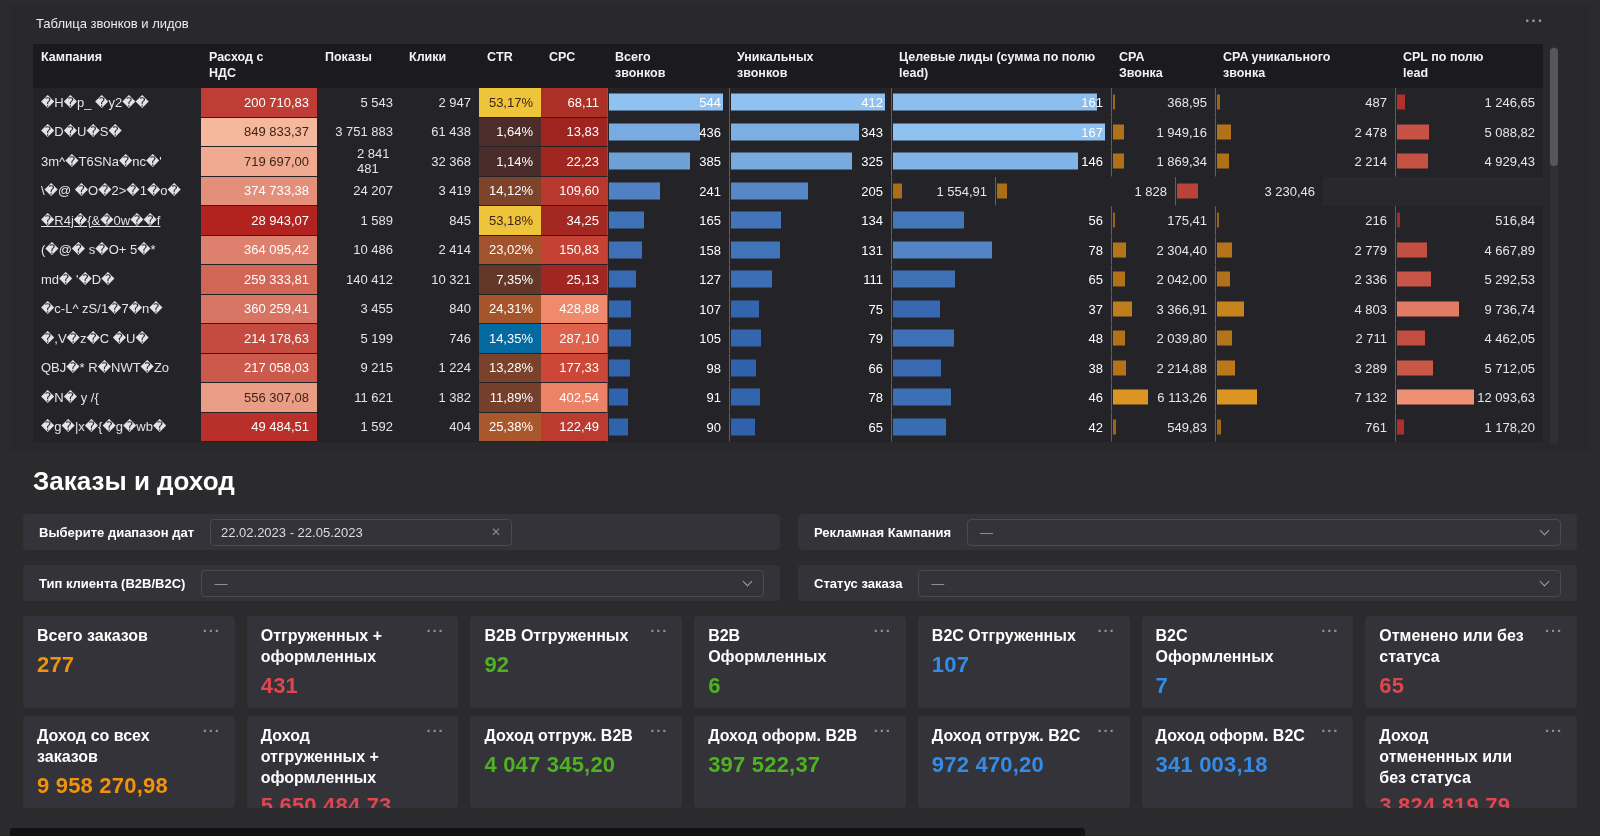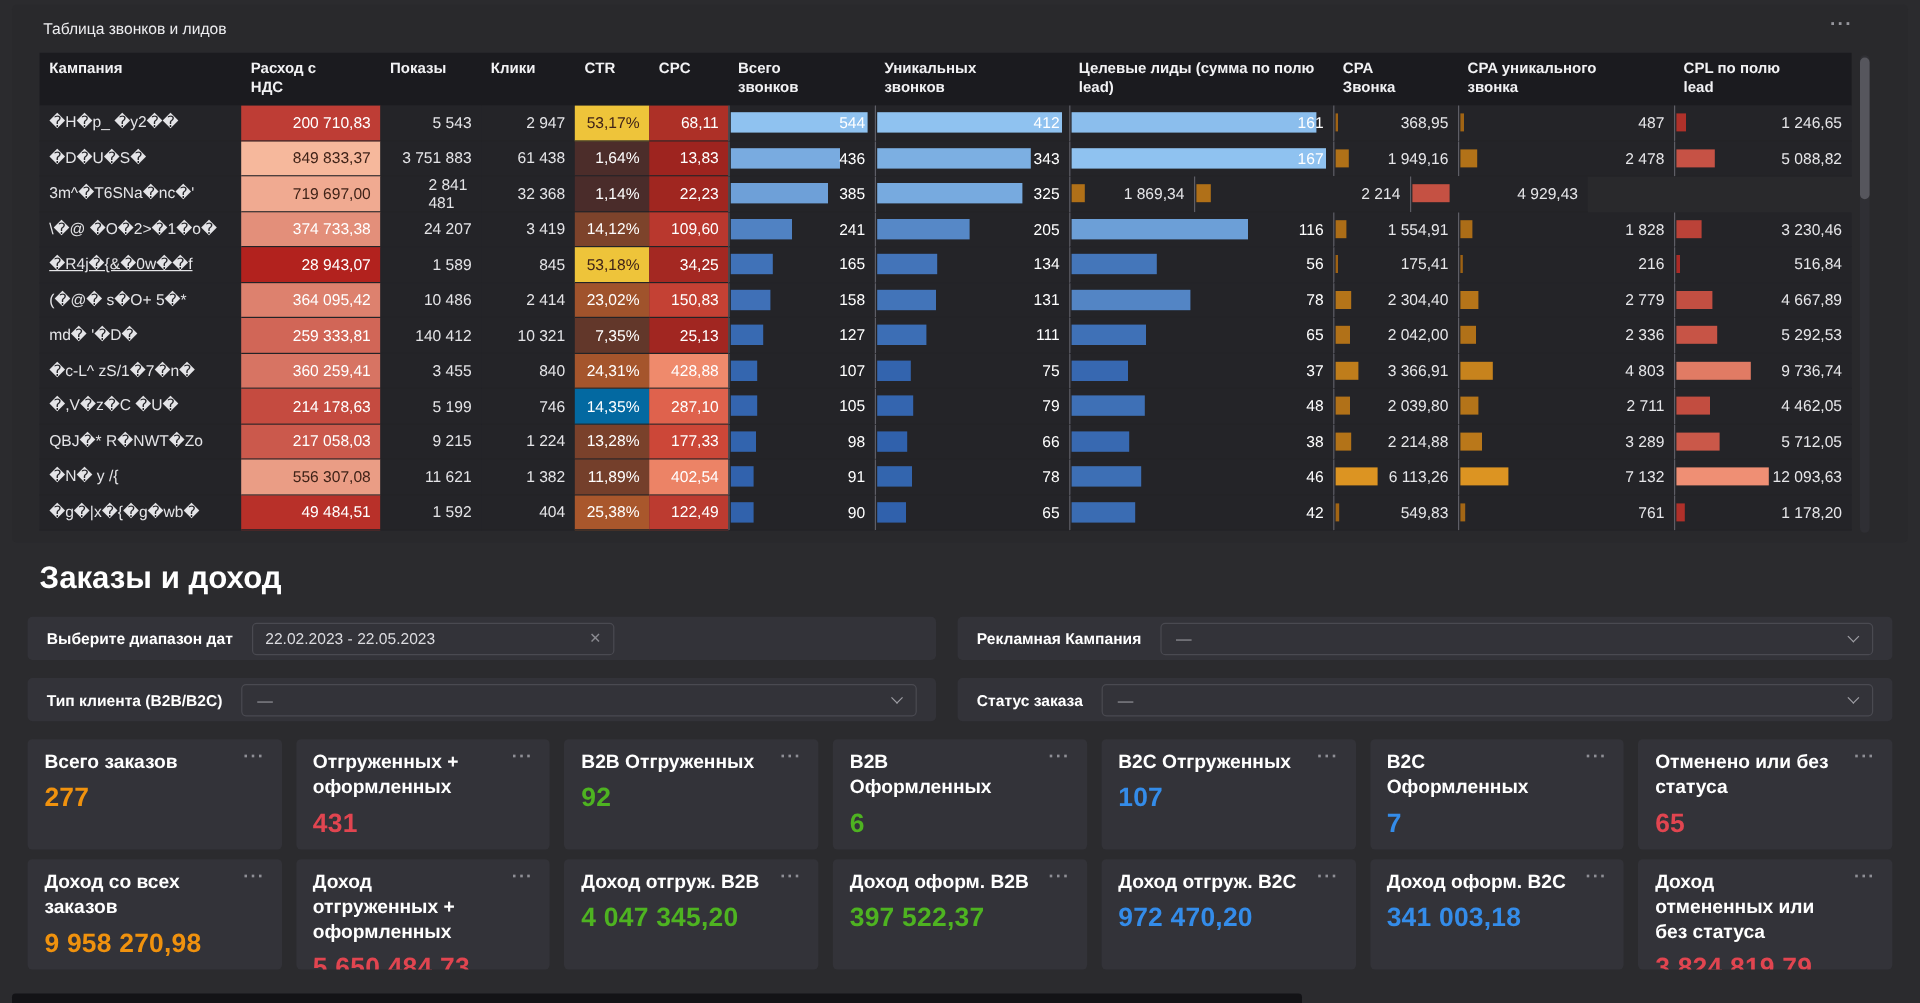--- a/index.html
+++ b/index.html
@@ -158,20 +158,24 @@
             <div class="td heat" style="width: 62px; background: rgb(74, 44, 42); color: rgb(255, 255, 255);">1,14%</div>
             <div class="td heat" style="width: 66px; background: rgb(160, 38, 32); color: rgb(255, 255, 255);">22,23</div>
             <div class="td barc" style="width: 122px;">
               <div class="grow-bar" style="width: 80.6801px; background: rgb(110, 160, 216);"></div>
               <div class="bar-num">385</div>
             </div>
             <div class="td barc" style="width: 162px;">
               <div class="grow-bar" style="width: 121.481px; background: rgb(119, 170, 223);"></div>
               <div class="bar-num">325</div>
             </div>
+            <div class="td barc" style="width: 220px;">
+              <div class="grow-bar" style="width: 185.341px; background: rgb(129, 180, 230);"></div>
+              <div class="bar-num">146</div>
+            </div>
             <div class="td minic" style="width: 104px;">
               <div class="mini-bar" style="width: 10.8125px; background: rgb(176, 112, 24);"></div>
               <div class="mini-num">1 869,34</div>
             </div>
             <div class="td minic" style="width: 180px;">
               <div class="mini-bar" style="width: 12.2931px; background: rgb(176, 112, 24);"></div>
               <div class="mini-num">2 214</div>
             </div>
             <div class="td minic" style="width: 148px;">
               <div class="mini-bar" style="width: 31.3693px; background: rgb(197, 81, 67);"></div>
@@ -186,24 +190,20 @@
             <div class="td heat" style="width: 62px; background: rgb(125, 67, 43); color: rgb(255, 255, 255);">14,12%</div>
             <div class="td heat" style="width: 66px; background: rgb(185, 56, 46); color: rgb(255, 255, 255);">109,60</div>
             <div class="td barc" style="width: 122px;">
               <div class="grow-bar" style="width: 50.5037px; background: rgb(80, 130, 195);"></div>
               <div class="bar-num">241</div>
             </div>
             <div class="td barc" style="width: 162px;">
               <div class="grow-bar" style="width: 76.6262px; background: rgb(86, 136, 199);"></div>
               <div class="bar-num">205</div>
             </div>
-            <div class="td barc" style="width: 220px;">
-              <div class="grow-bar" style="width: 147.257px; background: rgb(108, 159, 215);"></div>
-              <div class="bar-num">116</div>
-            </div>
             <div class="td minic" style="width: 104px;">
               <div class="mini-bar" style="width: 8.99383px; background: rgb(172, 109, 23);"></div>
               <div class="mini-num">1 554,91</div>
             </div>
             <div class="td minic" style="width: 180px;">
               <div class="mini-bar" style="width: 10.1499px; background: rgb(172, 109, 23);"></div>
               <div class="mini-num">1 828</div>
             </div>
             <div class="td minic" style="width: 148px;">
               <div class="mini-bar" style="width: 20.5576px; background: rgb(187, 66, 56);"></div>

